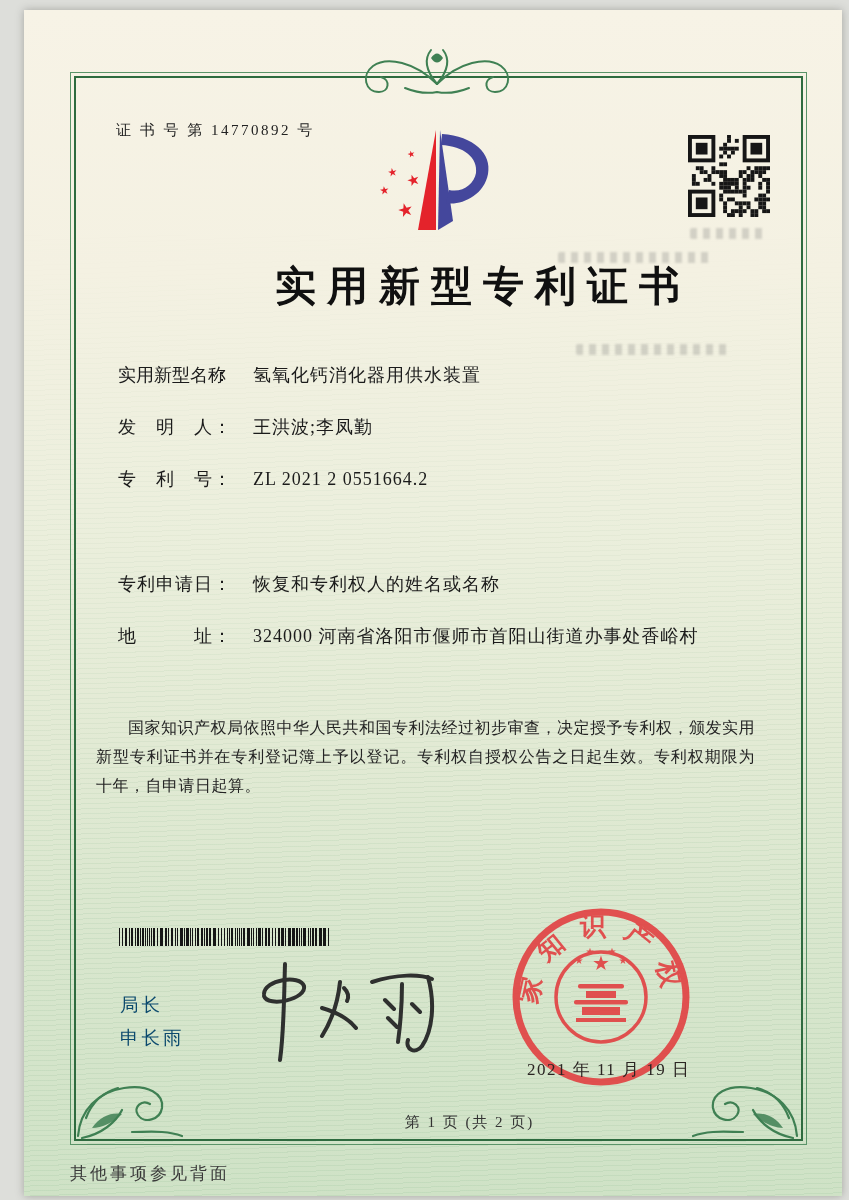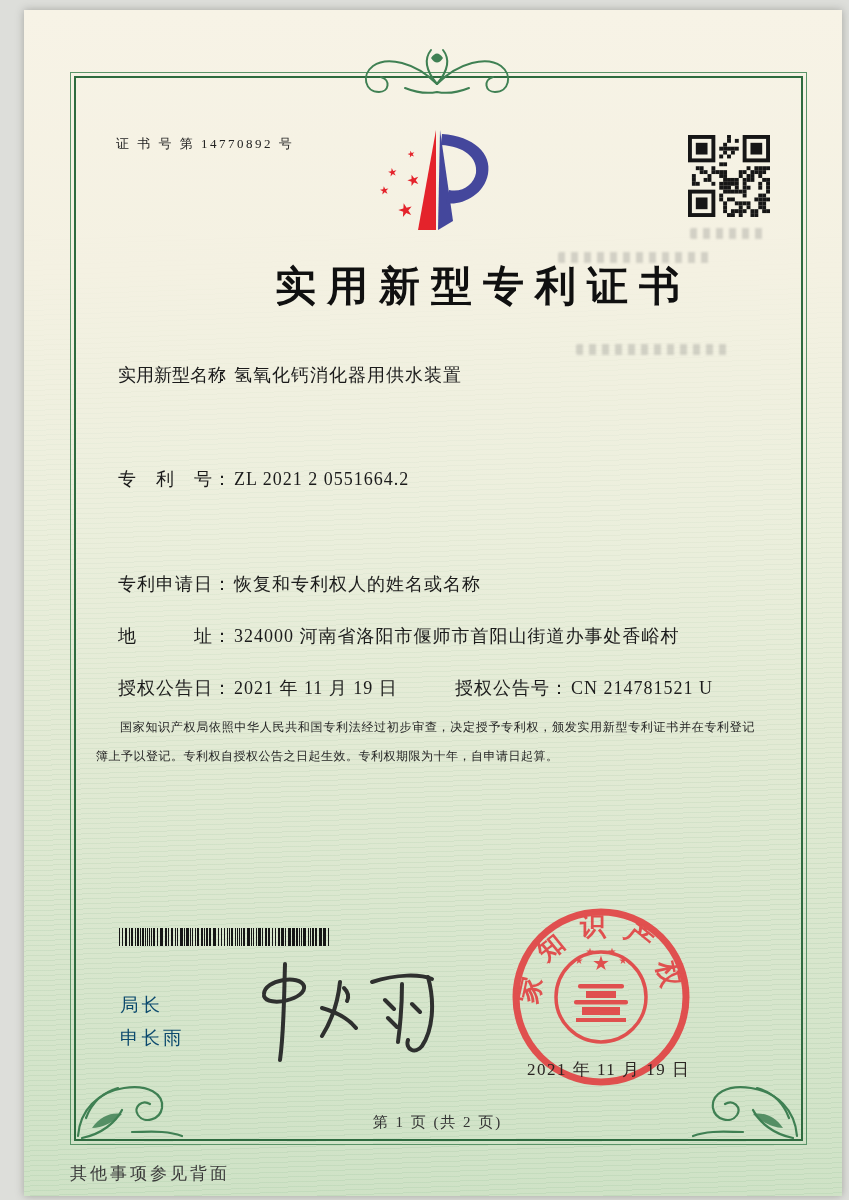--- a/index.html
+++ b/index.html
@@ -8,33 +8,33 @@
   .paper{position:absolute;left:24px;top:10px;width:818px;height:1186px;
          background:linear-gradient(180deg,#f7f3e6 0%,#f4f1e2 22%,#ecefdd 42%,#e2ead4 62%,#d8e6cd 80%,#cfe2c6 100%);
          box-shadow:0 0 8px rgba(60,60,55,.35);}
   .paper::after{content:"";position:absolute;inset:0;
          background:repeating-linear-gradient(178deg,rgba(96,160,112,.10) 0 1px,rgba(0,0,0,0) 1px 5px);
          -webkit-mask-image:linear-gradient(180deg,transparent 0 18%,rgba(0,0,0,.5) 45%,#000 75%);
          mask-image:linear-gradient(180deg,transparent 0 18%,rgba(0,0,0,.5) 45%,#000 75%);}
   .frame{position:absolute;left:70px;top:72px;width:735px;height:1071px;border:1.5px solid #5a9468;}
   .frame::after{content:"";position:absolute;inset:3px;border:2.5px solid #2e6b3f;}
   .abs{position:absolute;}
-  .certno{left:116px;top:135px;font-size:13px;letter-spacing:2.5px;color:#222;}
+  .certno{left:116px;top:121px;font-size:15px;letter-spacing:2.5px;color:#222;}
   .title{left:70px;top:259px;width:826px;text-align:center;font-size:41px;font-weight:600;
          letter-spacing:11px;color:#101010;white-space:nowrap;}
   .row{left:118px;height:26px;font-size:18px;white-space:nowrap;color:#1b1b1b;}
   .flabel{display:inline-block;width:94px;text-align:justify;text-align-last:justify;vertical-align:top;}
   .colon{margin-left:1px;}
-  .fvalue{margin-left:3px;letter-spacing:1px;}
+  .fvalue{margin-left:22px;letter-spacing:1px;}
   .pair2{position:absolute;left:337px;top:0;}
-  .paras{left:96px;top:713px;width:659px;font-size:12px;line-height:29px;text-align:justify;color:#242424;}
+  .paras{left:96px;top:713px;width:659px;font-size:16px;line-height:29px;text-align:justify;color:#242424;}
   .paras p{margin:0;text-indent:2em;letter-spacing:.5px;}
   .director{left:120px;top:989px;font-size:18.5px;letter-spacing:3px;line-height:33px;color:#0c4a6e;}
   .sealdate{left:527px;top:1058px;font-size:17px;letter-spacing:1.5px;color:#2b2523;}
-  .pagenum{left:70px;top:1113px;width:735px;text-align:center;font-size:15px;letter-spacing:2px;color:#333;}
+  .pagenum{left:70px;top:1113px;width:735px;text-align:center;font-size:15px;letter-spacing:2px;color:#333;padding-left:32px;}
   .footnote{left:70px;top:1162px;width:735px;font-size:17px;letter-spacing:3px;color:#3a3a3a;}
   .smudge{position:absolute;height:11px;border-radius:2px;filter:blur(1.3px);opacity:.32;
           background:repeating-linear-gradient(90deg,#8e8e8a 0 7px,transparent 7px 13px);}
   svg{display:block;}
 </style>
 </head>
 <body>
 
 <div class="stage">
   <div class="paper"></div>
@@ -198,34 +198,31 @@
 
   <div class="smudge" style="left:558px;top:252px;width:152px;"></div>
   <div class="smudge" style="left:576px;top:344px;width:156px;"></div>
   <div class="smudge" style="left:690px;top:228px;width:78px;"></div>
 
   <div class="abs title">实用新型专利证书</div>
 
   <div class="abs row" style="top:363px">
     <span class="flabel">实用新型名称</span><span class="colon">：</span><span class="fvalue">氢氧化钙消化器用供水装置</span>
   </div>
+  <div class="abs row" style="top:415px">
+    <span class="flabel">发明人</span><span class="colon">：</span><span class="fvalue">王洪波;李凤勤</span>
+  </div>
   <div class="abs row" style="top:467px">
     <span class="flabel">专利号</span><span class="colon">：</span><span class="fvalue">ZL 2021 2 0551664.2</span>
   </div>
   <div class="abs row" style="top:572px">
     <span class="flabel">专利申请日</span><span class="colon">：</span><span class="fvalue">恢复和专利权人的姓名或名称</span>
   </div>
   <div class="abs row" style="top:624px">
     <span class="flabel">地址</span><span class="colon">：</span><span class="fvalue">324000 河南省洛阳市偃师市首阳山街道办事处香峪村</span>
-  </div>
-  <div class="abs row" style="top:676px;width:660px">
-    <span class="flabel">授权公告日</span><span class="colon">：</span><span class="fvalue">2021 年 11 月 19 日</span>
-    <span class="pair2">
-      <span class="flabel">授权公告号</span><span class="colon">：</span><span class="fvalue">CN 214781521 U</span>
-    </span>
   </div>
 
   <div class="abs paras">
     <p>国家知识产权局依照中华人民共和国专利法经过初步审查，决定授予专利权，颁发实用新型专利证书并在专利登记簿上予以登记。专利权自授权公告之日起生效。专利权期限为十年，自申请日起算。</p>
   </div>
 
   <svg class="abs" id="barcode-svg" style="left:119px;top:928px" width="215" height="18" viewBox="0 0 215 18">
       <rect x="0" y="0" width="1" height="18" fill="#161616"></rect>
       <rect x="3" y="0" width="1" height="18" fill="#161616"></rect>
       <rect x="6" y="0" width="2" height="18" fill="#161616"></rect>

